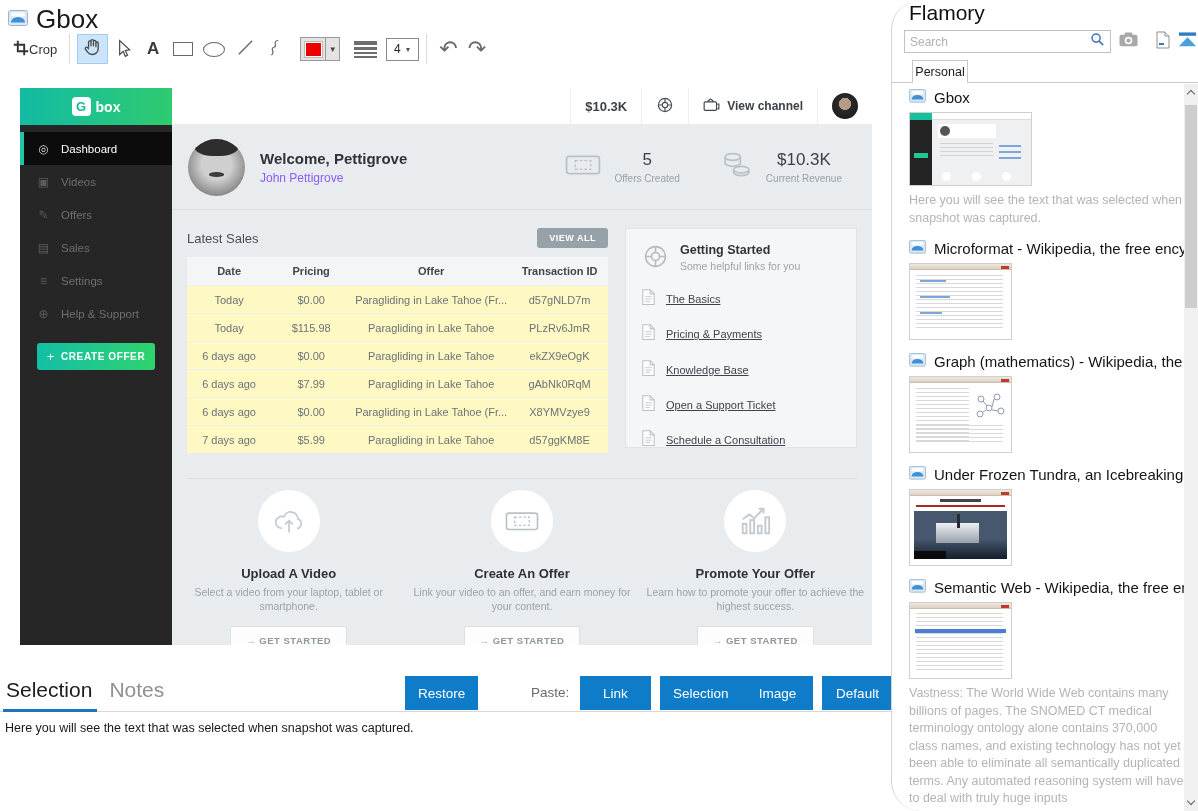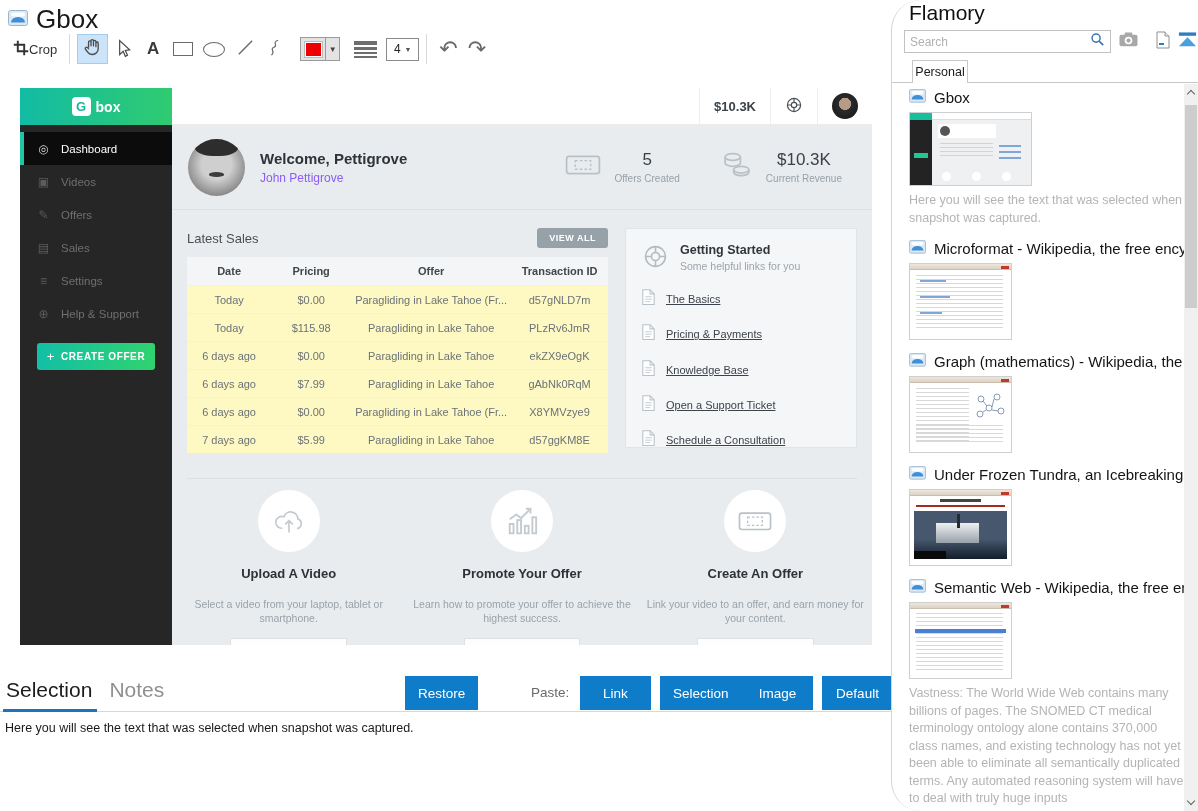--- a/index.html
+++ b/index.html
@@ -90,21 +90,21 @@
   .gbx-gs-sub { font-size:10.5px; color:#9ba4ac; margin-top:3px; }
   .gbx-gs-link { display:flex; align-items:center; gap:11px; margin-top:15px; }
   .gbx-gs-link a { font-size:11px; color:#3c434a; text-decoration:underline; }
 
   .gbx-divider { position:absolute; left:15px; right:15px; top:353px; border-top:1px solid #dce0e3; }
   .gbx-promos { position:absolute; left:0; right:0; top:365px; display:flex; }
   .gbx-promo { flex:1; display:flex; flex-direction:column; align-items:center; text-align:center; }
   .gbx-promo-circle { width:62px; height:62px; border-radius:50%; background:#fff;
     display:flex; align-items:center; justify-content:center; }
   .gbx-promo-title { margin-top:14px; font-size:13px; font-weight:bold; color:#2c3237; }
-  .gbx-promo-desc { margin-top:16px; font-size:10.5px; color:#99a3ab; width:225px; line-height:1.35; }
+  .gbx-promo-desc { margin-top:4px; font-size:10.5px; color:#99a3ab; width:225px; line-height:1.35; }
   .gbx-promo-btn { margin-top:13px; background:#fdfdfd; border:1px solid #dde1e4; padding:8px 15px;
     font-size:9.5px; font-weight:bold; color:#8e98a0; letter-spacing:.5px; }
   .gbx-promo-btn .arr { color:#b3bcc3; font-weight:normal; }
 
   
   .bottom-panel { position:absolute; left:0; top:645px; width:891px; height:166px; background:#fff; }
   .bp-tabs { position:absolute; left:6px; top:33px; display:flex; gap:17px; }
   .bp-tab { font-size:21px; color:#909090; }
   .bp-tab.active { color:#1c1c1c; }
   .bp-underline { position:absolute; left:3px; top:64px; width:94px; height:3px; background:#1b74bc; z-index:2; }
@@ -247,20 +247,28 @@
       <div class="gbx-topright">
         <div class="gbx-cell rev">$10.3K</div>
         <div class="gbx-cell">
           <span><svg viewBox="0 0 30 30" width="18" fill="none" stroke="#4a5157" stroke-width="2">
                 <circle cx="15" cy="15" r="11"></circle>
                 <circle cx="15" cy="15" r="4.5"></circle>
                 <path d="M15 4v6M15 20v6M4 15h6M20 15h6"></path>
               </svg></span>
         </div>
         <div class="gbx-cell">
+          <span><svg viewBox="0 0 22 18" width="17" fill="none" stroke="#3f464c" stroke-width="1.5">
+                <rect x="1.5" y="5" width="16" height="11" rx="1.5"></rect>
+                <path d="M6 4.5 L10 1 M13.5 4.5 L10.5 1.5"></path>
+                <path d="M18.5 8 h2 v6 h-2"></path>
+              </svg></span>
+          <span>View channel</span>
+        </div>
+        <div class="gbx-cell">
             <div class="gbx-ava"></div>
           </div>
       </div>
     </div>
     <div class="gbx-body">
       <div class="gbx-side">
         <div id="gbx-nav">
             <div class="gbx-nav-item active">
               <span class="nico">◎</span>
               <span>Dashboard</span>
@@ -439,42 +447,42 @@
                   <path d="M12 25 a7 7 0 1 1 2 -13.5 a8.5 8.5 0 0 1 16.5 2.5 a6 6 0 0 1 -1 11.5"></path>
                   <path d="M20 30 V16 M15.5 20.5 L20 16 l4.5 4.5"></path>
                 </svg>
               </div>
               <div class="gbx-promo-title">Upload A Video</div>
               <div class="gbx-promo-desc">Select a video from your laptop, tablet or smartphone.</div>
               <div class="gbx-promo-btn"><span class="arr">→ </span>GET STARTED</div>
             </div>
             <div class="gbx-promo">
               <div class="gbx-promo-circle">
+                <svg viewBox="0 0 44 30" width="36" fill="none" stroke="#b9c1c7" stroke-width="2">
+                  <rect x="3" y="5" width="38" height="20" rx="3"></rect>
+                  <rect x="13" y="10" width="18" height="10" stroke-dasharray="3 2.4" stroke-width="1.6"></rect>
+                </svg>
+              </div>
+              <div class="gbx-promo-title">Create An Offer</div>
+              <div class="gbx-promo-desc">Link your video to an offer, and earn money for your content.</div>
+              <div class="gbx-promo-btn"><span class="arr">→ </span>GET STARTED</div>
+            </div>
+            <div class="gbx-promo">
+              <div class="gbx-promo-circle">
                 <svg viewBox="0 0 36 34" width="34" fill="none" stroke="#c3cbd1" stroke-width="2">
                   <path d="M5 15 l7 -5 5 4 9 -9"></path>
                   <path d="M22 4 h5 v5"></path>
                   <rect x="5" y="20" width="4" height="10"></rect>
                   <rect x="13" y="16" width="4" height="14"></rect>
                   <rect x="21" y="22" width="4" height="8"></rect>
                   <rect x="29" y="13" width="4" height="17"></rect>
                 </svg>
               </div>
               <div class="gbx-promo-title">Promote Your Offer</div>
               <div class="gbx-promo-desc">Learn how to promote your offer to achieve the highest success.</div>
-              <div class="gbx-promo-btn"><span class="arr">→ </span>GET STARTED</div>
-            </div>
-            <div class="gbx-promo">
-              <div class="gbx-promo-circle">
-                <svg viewBox="0 0 44 30" width="36" fill="none" stroke="#b9c1c7" stroke-width="2">
-                  <rect x="3" y="5" width="38" height="20" rx="3"></rect>
-                  <rect x="13" y="10" width="18" height="10" stroke-dasharray="3 2.4" stroke-width="1.6"></rect>
-                </svg>
-              </div>
-              <div class="gbx-promo-title">Create An Offer</div>
-              <div class="gbx-promo-desc">Link your video to an offer, and earn money for your content.</div>
               <div class="gbx-promo-btn"><span class="arr">→ </span>GET STARTED</div>
             </div>
           </div>
       </div>
     </div>
   </div>
 
   <div class="bottom-panel">
     <div class="bp-tabs">
       <span class="bp-tab active">Selection</span>

